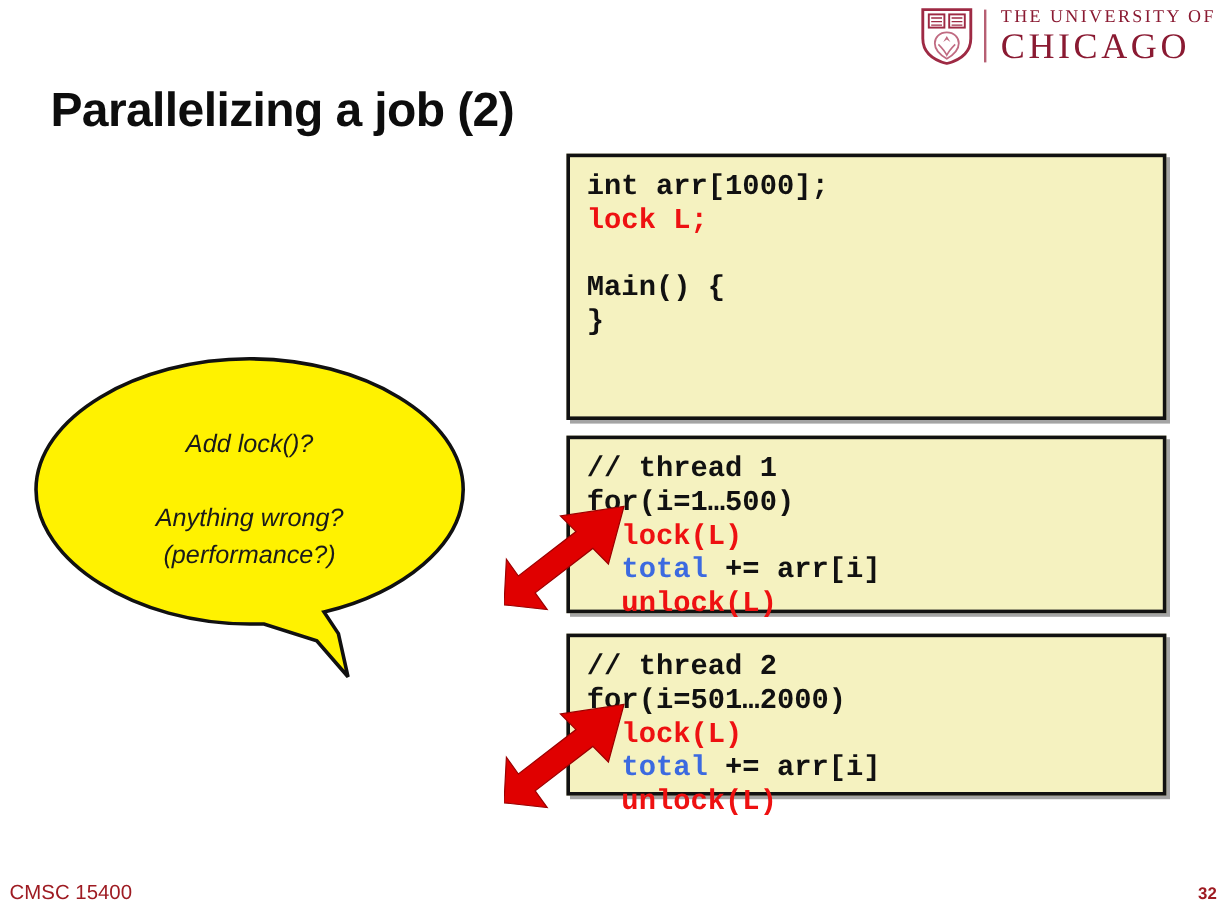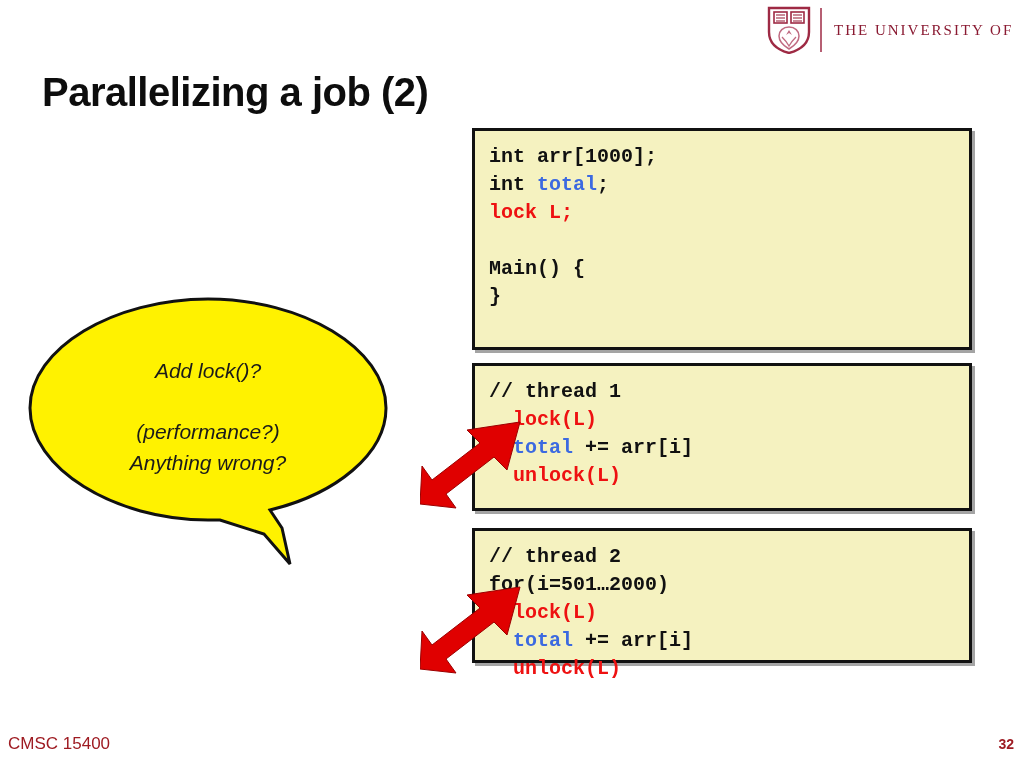--- a/index.html
+++ b/index.html
@@ -73,21 +73,21 @@
     white-space: nowrap;
   }
 
   
   .code-box {
     position: absolute;
     background: #f5f2c0;
     border: 3px solid #111111;
     box-shadow: 3px 3px 0 rgba(90,90,90,.55);
     font-family: "Liberation Mono", monospace;
-    font-size: 20px;
+    font-size: 24px;
     font-weight: bold;
     line-height: 28px;
     color: #111111;
     box-sizing: border-box;
     padding: 12px 0 10px 14px;
   }
   #code-box-main  { left: 472px; top: 128px; width: 500px; height: 222px; }
   #code-box-t1    { left: 472px; top: 363px; width: 500px; height: 148px; }
   #code-box-t2    { left: 472px; top: 528px; width: 500px; height: 135px; }
 
@@ -167,35 +167,36 @@
       <line x1="27" y1="12" x2="36" y2="12" stroke="#9e2a44" stroke-width="1.1"></line>
       <line x1="27" y1="15" x2="36" y2="15" stroke="#9e2a44" stroke-width="1.1"></line>
       <path d="M23 21 C17 21 13 25 13 30 C13 36 18 40 23 43 C28 40 33 36 33 30 C33 25 29 21 23 21 Z" fill="none" stroke="#c06b82" stroke-width="1.5"></path>
       <path d="M23 24 L20 29 L23 27 L26 29 Z" fill="#c06b82"></path>
       <path d="M16 31 C19 34 21 36 23 40 C25 36 27 34 30 31" fill="none" stroke="#c06b82" stroke-width="1.3"></path>
     </svg>
   </span>
   <span id="logo-divider"></span>
   <span id="wordmark">
     <span id="wordmark-line1">THE UNIVERSITY OF</span>
+    <span id="wordmark-line2">CHICAGO</span>
   </span>
 </div>
 
 <div id="slide-title">Parallelizing a job (2)</div>
 
 <div class="code-box" id="code-box-main">
     <div class="code-line"><span>int arr[1000];</span></div>
-    <div class="code-line"><span>int </span><span class="kw-blue">total</span><span>;</span></div>
     <div class="code-line"><span class="kw-red">lock L;</span></div>
     <div class="code-line blank-line">&nbsp;</div>
     <div class="code-line"><span>Main() {</span></div>
     <div class="code-line"><span>}</span></div>
   </div>
 <div class="code-box" id="code-box-t1">
     <div class="code-line"><span>// thread 1</span></div>
+    <div class="code-line"><span>for(i=1…500)</span></div>
     <div class="code-line"><span class="kw-red">  lock(L)</span></div>
     <div class="code-line"><span>  </span><span class="kw-blue">total</span><span> += arr[i]</span></div>
     <div class="code-line"><span class="kw-red">  unlock(L)</span></div>
   </div>
 <div class="code-box" id="code-box-t2">
     <div class="code-line"><span>// thread 2</span></div>
     <div class="code-line"><span>for(i=501…2000)</span></div>
     <div class="code-line"><span class="kw-red">  lock(L)</span></div>
     <div class="code-line"><span>  </span><span class="kw-blue">total</span><span> += arr[i]</span></div>
     <div class="code-line"><span class="kw-red">  unlock(L)</span></div>
@@ -219,18 +220,18 @@
              C362 158 312 198 246 214
              L258 232 L266 268 L240 238
              L196 224
              C192 224 188 224 184 224
              C90 224 6 172 6 112
              C6 52 90 3 184 3 Z" fill="#FFF200" stroke="#111111" stroke-width="3"></path>
   </svg>
 </div>
 <div id="bubble-text">
   <div id="bubble-line-1">Add lock()?</div>
+  <div>Anything wrong?</div>
   <div>(performance?)</div>
-  <div>Anything wrong?</div>
 </div>
 
 <div id="footer-course">CMSC 15400</div>
 <div id="footer-page">32</div>
 
 </body></html>

